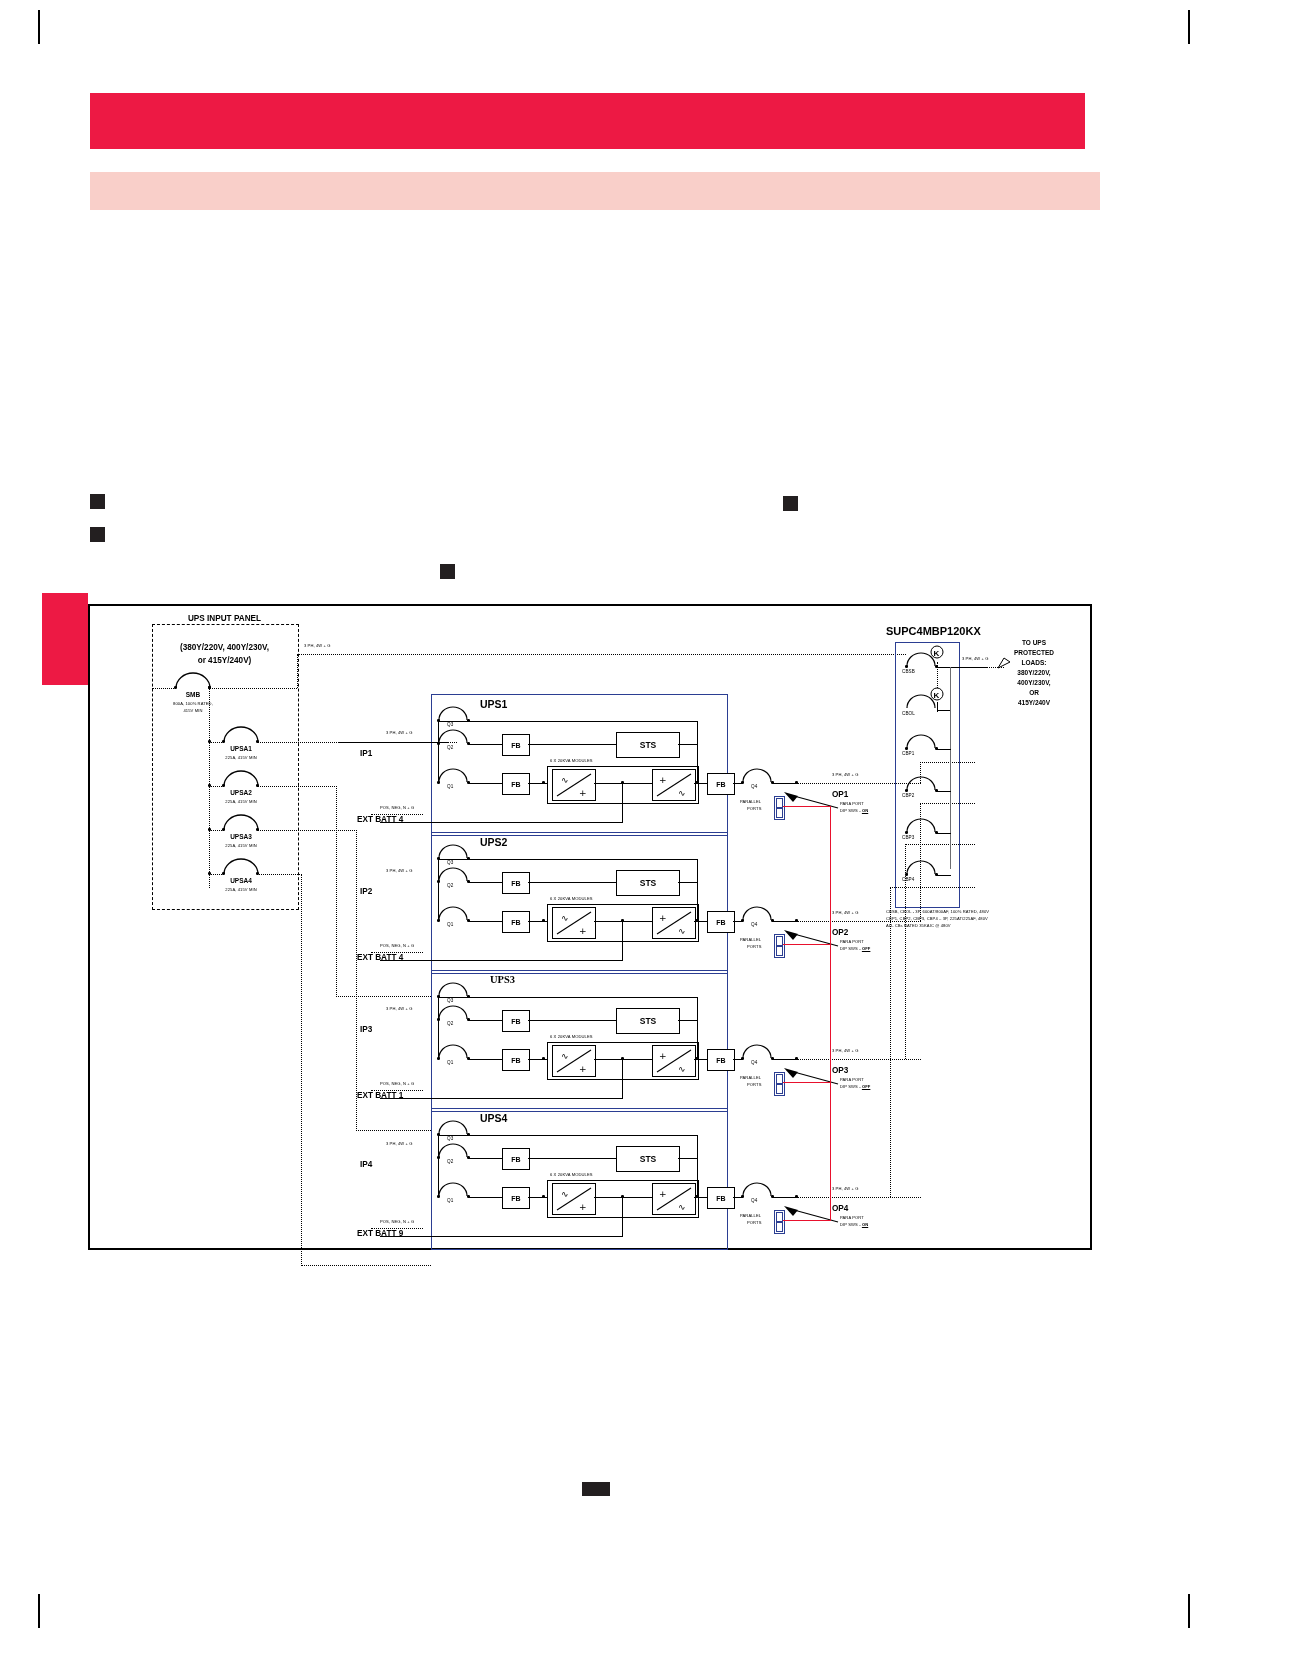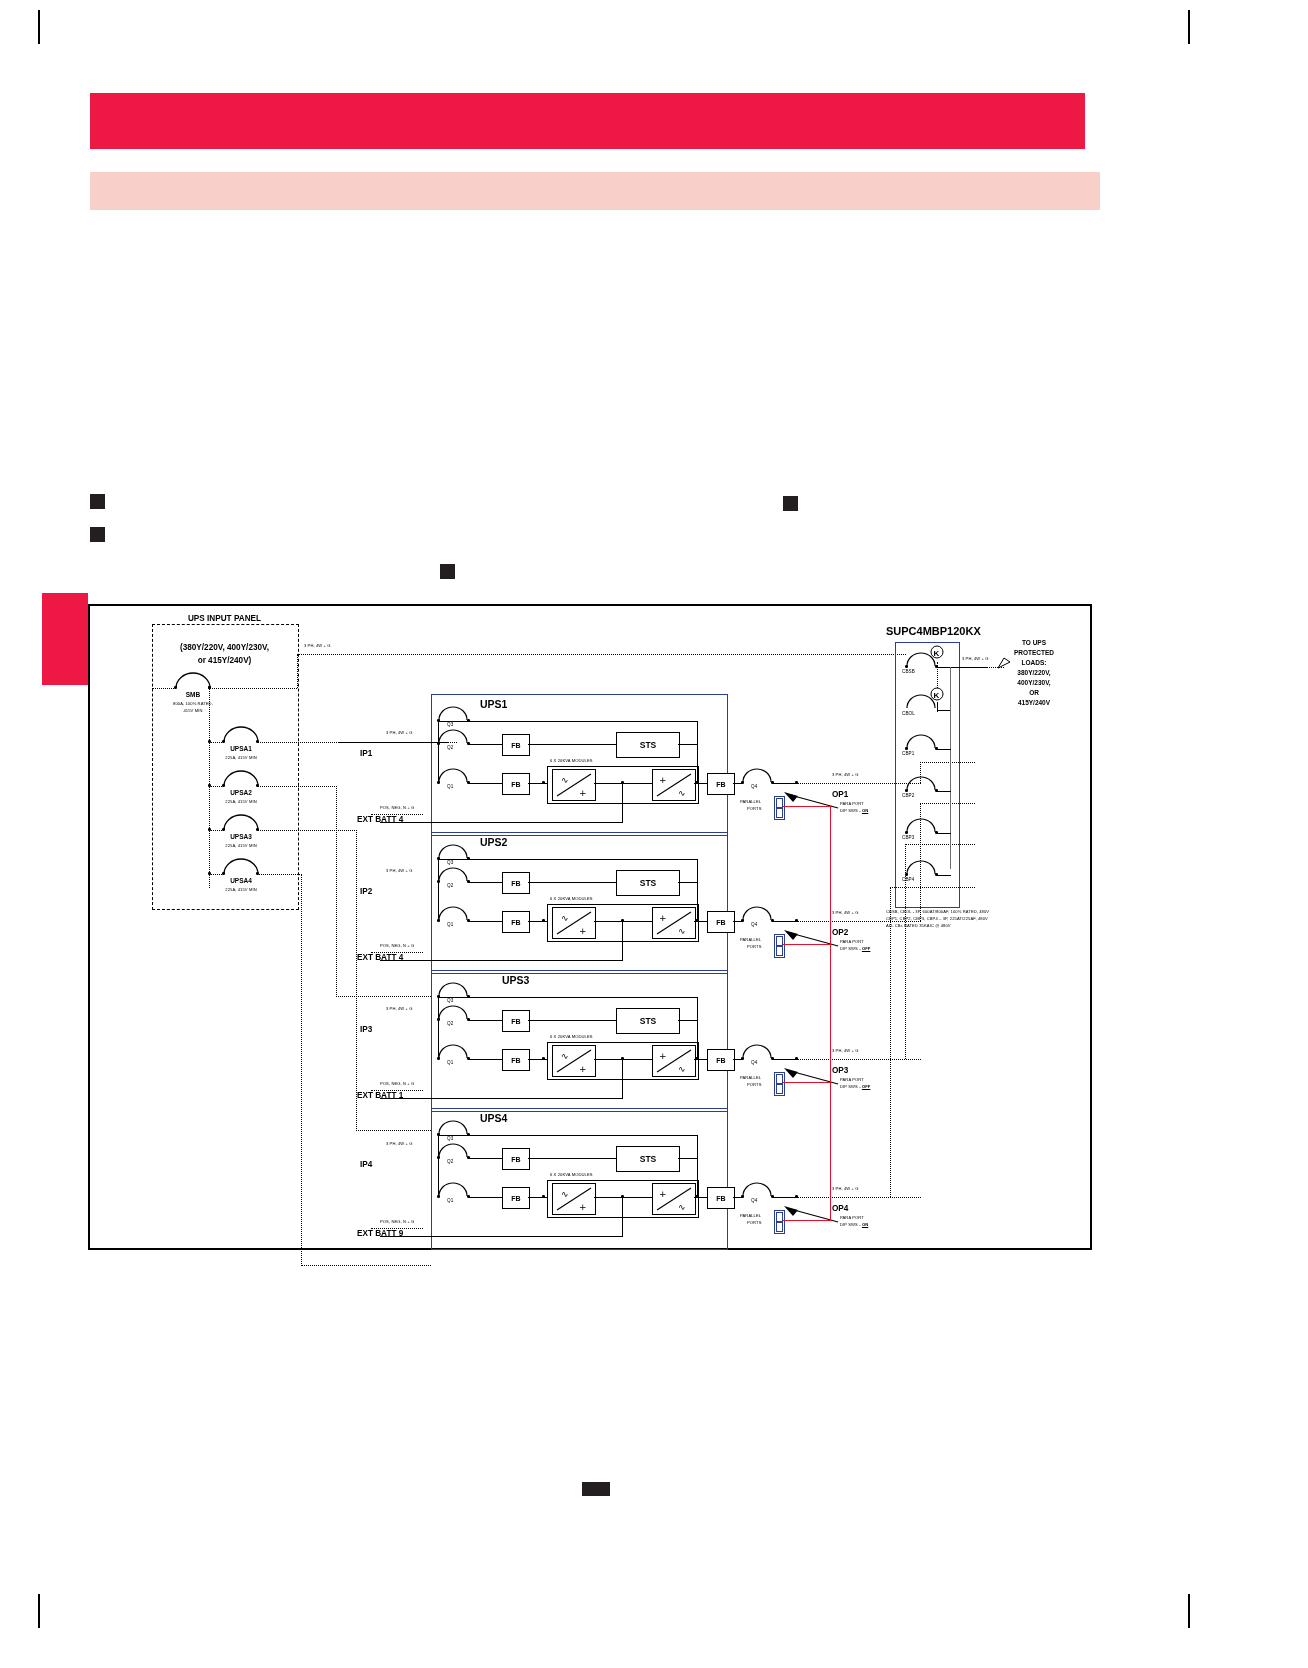--- a/index.html
+++ b/index.html
@@ -347,21 +347,21 @@
   <div class="arrowblk" style="left:694px;top:324px;">
     <svg width="56" height="20">
         <line x1="54" y1="16" x2="10" y2="4" stroke="#000" stroke-width="1.2"></line>
         <polygon points="0,0 14,4 9,10" fill="#000"></polygon>
       </svg>
   </div>
   <div class="t xxs" style="left:750px;top:334px;">PARA PORT</div>
   <div class="t xxs" style="left:750px;top:341px;"><span>DIP SWS -</span> <u style="font-weight:bold;">OFF</u></div>
 
   <div class="ups-box" style="left:341px;top:364px;width:295px;height:140px;"></div>
-  <div class="t lg" style="left:412px;top:369px;">UPS3</div>
+  <div class="t lg" style="left:400px;top:369px;font-family:Liberation Serif, serif;">UPS3</div>
   <div class="t xxs" style="left:296px;top:401px;">3 PH, 4W + G</div>
   <div class="t md bold" style="left:270px;top:420px;">IP3</div>
 
   <div class="brk" style="position:absolute;left:346px;top:376px;width:34px;height:16px;">
     <svg width="34" height="16">
         <path d="M3 14 A 14 13 0 0 1 31 14" fill="none" stroke="#000" stroke-width="1.2"></path>
       </svg>
   </div>
   <div class="sq" style="left:347px;top:389px;"></div>
   <div class="sq" style="left:377px;top:389px;"></div>

